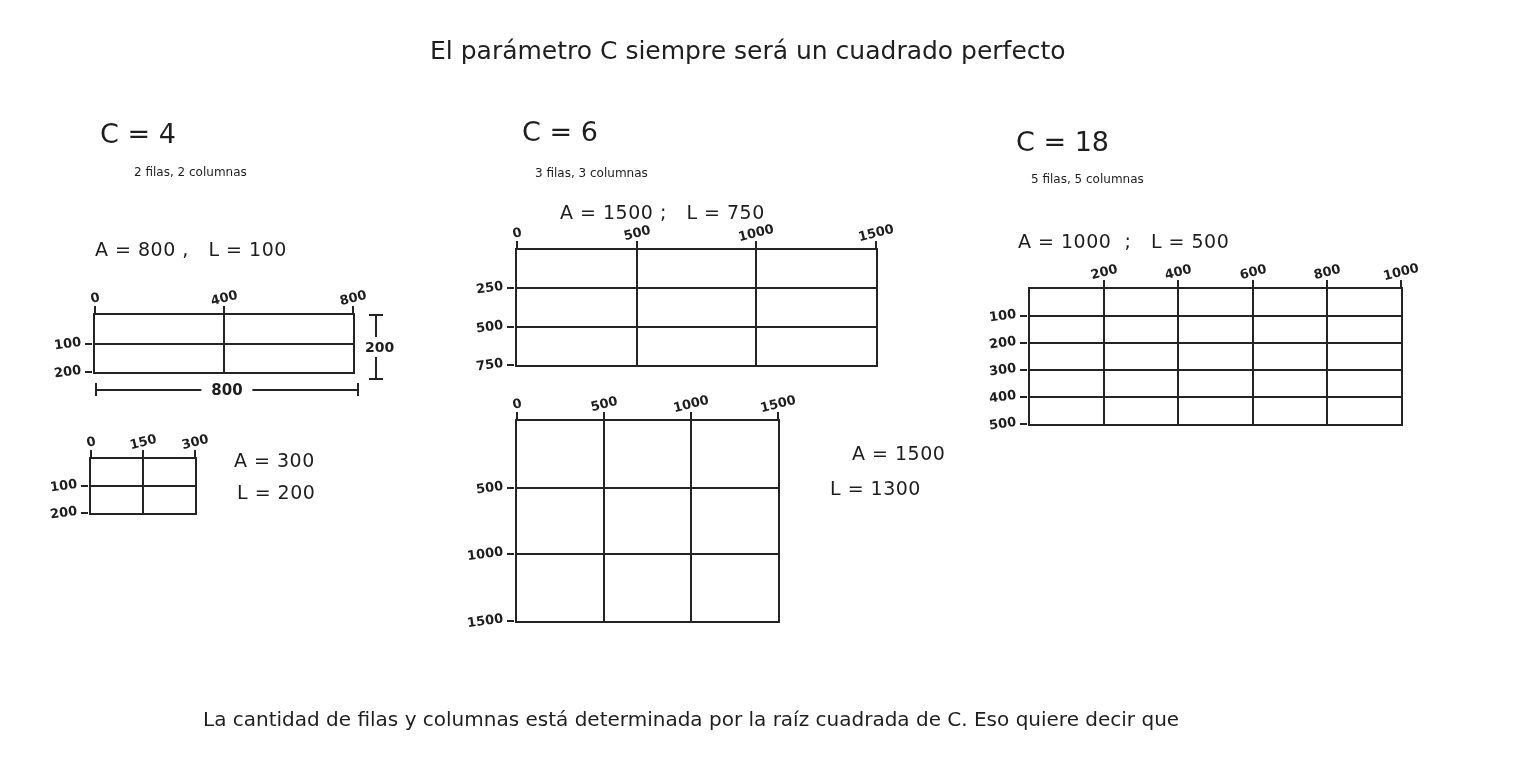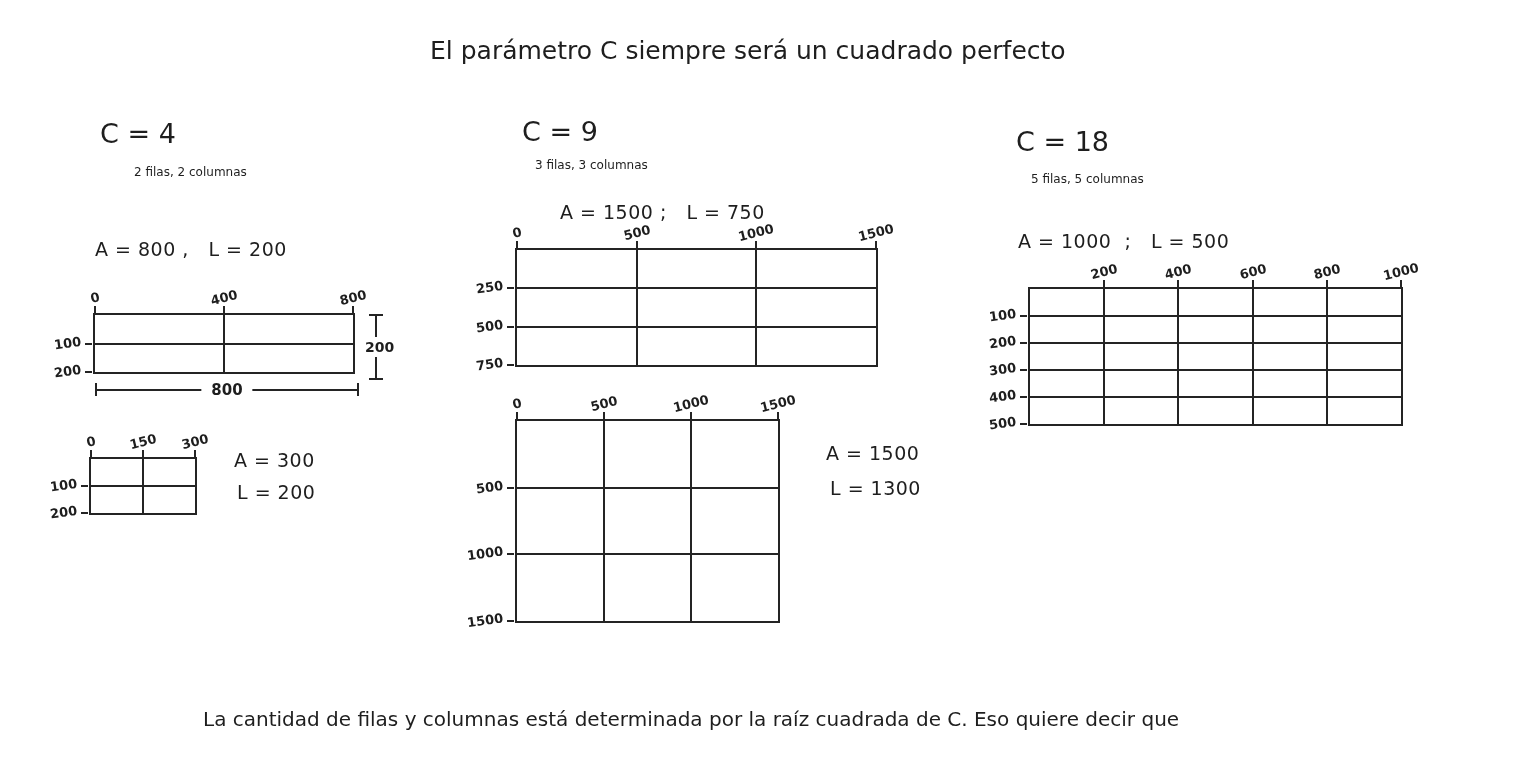--- a/index.html
+++ b/index.html
@@ -31,21 +31,21 @@
     background:#fff;padding:2px 3px;font-size:14px;font-weight:bold}
   .footer{position:absolute;left:203px;top:642px;font-size:20px;line-height:31px;white-space:pre}
 </style>
 </head>
 <body>
 
 <div class="title">El parámetro C siempre será un cuadrado perfecto</div>
 
 <div class="heading" style="left:100px;top:118px">C = 4</div>
 <div class="subtitle" style="left:134px;top:165px">2 filas, 2 columnas</div>
-<div class="params" style="left:95px;top:238px">A = 800 ,   L = 200</div>
+<div class="params" style="left:95px;top:238px">A = 800 ,   L = 100</div>
 
 <div class="grid-box" style="left:93px;top:313px;width:262px;height:61px">
     <div class="vline" style="left: 50%;"></div>
     <div class="hline" style="top: 50%;"></div>
     <div class="xtmark" style="left: 0%;"></div>
     <span class="xtlabel" style="left: 0%;">0</span>
     <div class="xtmark" style="left: 50%;"></div>
     <span class="xtlabel" style="left: 50%;">400</span>
     <div class="xtmark" style="left: 100%;"></div>
     <span class="xtlabel" style="left: 100%;">800</span>
@@ -72,22 +72,22 @@
     <div class="xtmark" style="left: 100%;"></div>
     <span class="xtlabel" style="left: 100%;">300</span>
     <div class="ytmark" style="top: 50%;"></div>
     <span class="ytlabel" style="top: 50%;">100</span>
     <div class="ytmark" style="top: 100%;"></div>
     <span class="ytlabel" style="top: 100%;">200</span>
   </div>
 <div class="params" style="left:234px;top:449px">A = 300</div>
 <div class="params" style="left:237px;top:481px">L = 200</div>
 
-<div class="heading" style="left:522px;top:116px">C = 9</div>
-<div class="subtitle" style="left:535px;top:158px">3 filas, 3 columnas</div>
+<div class="heading" style="left:522px;top:116px">C = 6</div>
+<div class="subtitle" style="left:535px;top:166px">3 filas, 3 columnas</div>
 <div class="params" style="left:560px;top:201px">A = 1500 ;   L = 750</div>
 
 <div class="grid-box" style="left:515px;top:248px;width:363px;height:119px">
     <div class="vline" style="left: 33.3333%;"></div>
     <div class="vline" style="left: 66.6667%;"></div>
     <div class="hline" style="top: 33.3333%;"></div>
     <div class="hline" style="top: 66.6667%;"></div>
     <div class="xtmark" style="left: 0%;"></div>
     <span class="xtlabel" style="left: 0%;">0</span>
     <div class="xtmark" style="left: 33.3333%;"></div>
@@ -117,21 +117,21 @@
     <span class="xtlabel" style="left: 66.6667%;">1000</span>
     <div class="xtmark" style="left: 100%;"></div>
     <span class="xtlabel" style="left: 100%;">1500</span>
     <div class="ytmark" style="top: 33.3333%;"></div>
     <span class="ytlabel" style="top: 33.3333%;">500</span>
     <div class="ytmark" style="top: 66.6667%;"></div>
     <span class="ytlabel" style="top: 66.6667%;">1000</span>
     <div class="ytmark" style="top: 100%;"></div>
     <span class="ytlabel" style="top: 100%;">1500</span>
   </div>
-<div class="params" style="left:826px;top:442px">A = 1500</div>
+<div class="params" style="left:852px;top:442px">A = 1500</div>
 <div class="params" style="left:830px;top:477px">L = 1300</div>
 
 <div class="heading" style="left:1016px;top:126px">C = 18</div>
 <div class="subtitle" style="left:1031px;top:172px">5 filas, 5 columnas</div>
 <div class="params" style="left:1018px;top:230px">A = 1000  ;   L = 500</div>
 
 <div class="grid-box" style="left:1028px;top:287px;width:375px;height:139px">
     <div class="vline" style="left: 20%;"></div>
     <div class="vline" style="left: 40%;"></div>
     <div class="vline" style="left: 60%;"></div>

